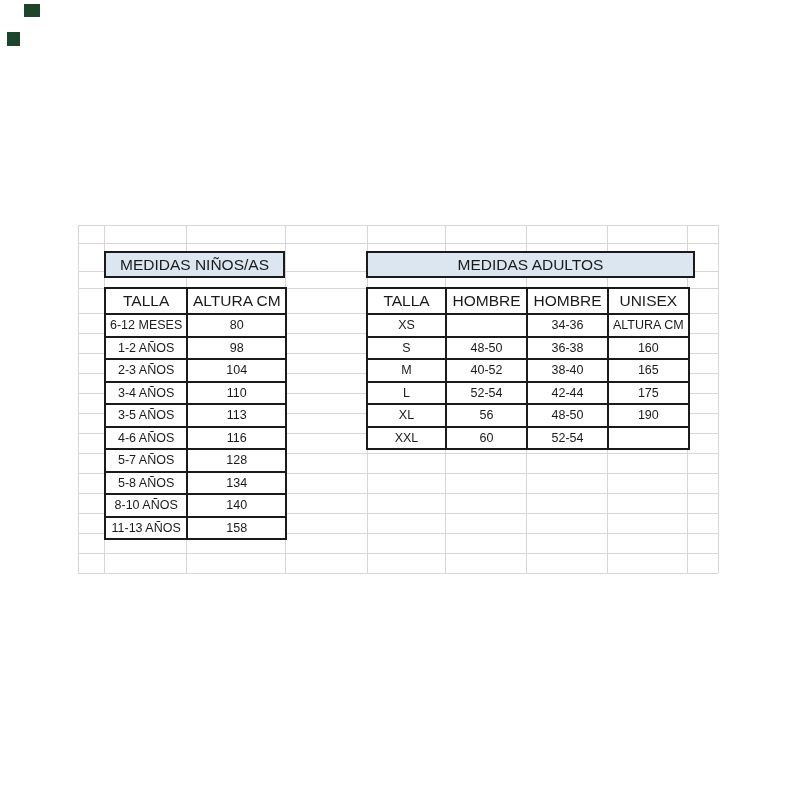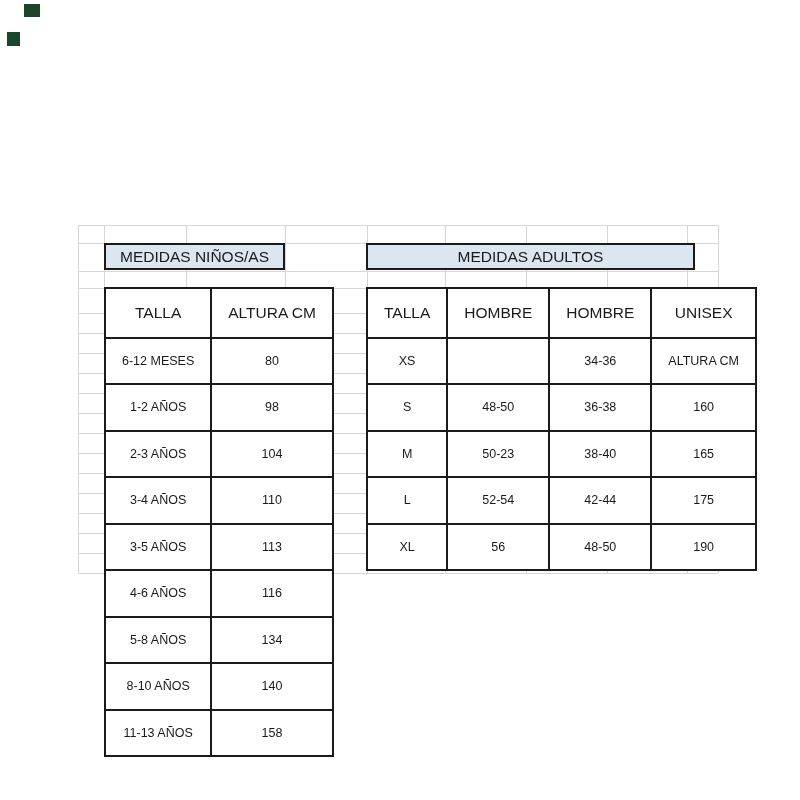--- a/index.html
+++ b/index.html
@@ -5,28 +5,28 @@
   html,body{margin:0;padding:0;background:#ffffff;}
   #screen{
     position:relative;width:800px;height:800px;background:#ffffff;overflow:hidden;
     font-family:"Liberation Sans",sans-serif;color:#1a1a1a;
   }
   .grid-svg{position:absolute;left:0;top:0;}
   .artifact{position:absolute;background:#1b462c;}
   .title-box{
     position:absolute;background:#dce6f1;border:2px solid #1a1a1a;box-sizing:border-box;
     display:flex;align-items:center;justify-content:center;
-    font-size:15.5px;line-height:1;white-space:nowrap;
+    font-size:15.5px;line-height:1;white-space:nowrap;margin-top:8px;
   }
   table.sheet{
     position:absolute;border-collapse:collapse;table-layout:fixed;
     box-sizing:border-box;
   }
   table.sheet td{
-    border:2px solid #1a1a1a;padding:16px;margin:0;text-align:center;vertical-align:middle;
+    border:2px solid #1a1a1a;padding:4px;margin:0;text-align:center;vertical-align:middle;
     background:#ffffff;font-size:12.5px;line-height:1;white-space:nowrap;overflow:hidden;
     box-sizing:border-box;
   }
   table.sheet tr{height:14px;}
   table.sheet tr.hdr{height:26px;}
   table.sheet tr.hdr td{font-size:15.5px;}
   td.g{background:#ebf1de;}
   td.sm{font-size:12px;}
   td.xsm{font-size:11.5px;}
 </style>
@@ -103,20 +103,24 @@
     </tr>
     <tr>
       <td class="g sm">3-5 AÑOS</td>
       <td>113</td>
     </tr>
     <tr>
       <td class="g sm">4-6 AÑOS</td>
       <td>116</td>
     </tr>
     <tr>
+      <td class="g sm">5-7 AÑOS</td>
+      <td>128</td>
+    </tr>
+    <tr>
       <td class="g sm">5-8 AÑOS</td>
       <td>134</td>
     </tr>
     <tr>
       <td class="g sm">8-10 AÑOS</td>
       <td>140</td>
     </tr>
     <tr>
       <td class="g sm">11-13 AÑOS</td>
       <td>158</td>
@@ -145,32 +149,38 @@
       <td class="g xsm">ALTURA CM</td>
     </tr>
     <tr>
       <td class="g">S</td>
       <td>48-50</td>
       <td>36-38</td>
       <td>160</td>
     </tr>
     <tr>
       <td class="g">M</td>
-      <td>50-23</td>
+      <td>40-52</td>
       <td>38-40</td>
       <td>165</td>
     </tr>
     <tr>
       <td class="g">L</td>
       <td>52-54</td>
       <td>42-44</td>
       <td>175</td>
     </tr>
     <tr>
       <td class="g">XL</td>
       <td>56</td>
       <td>48-50</td>
       <td>190</td>
     </tr>
+    <tr>
+      <td class="g">XXL</td>
+      <td>60</td>
+      <td>52-54</td>
+      <td></td>
+    </tr>
   </tbody>
     </table>
 
 </div>
 
 </body></html>

